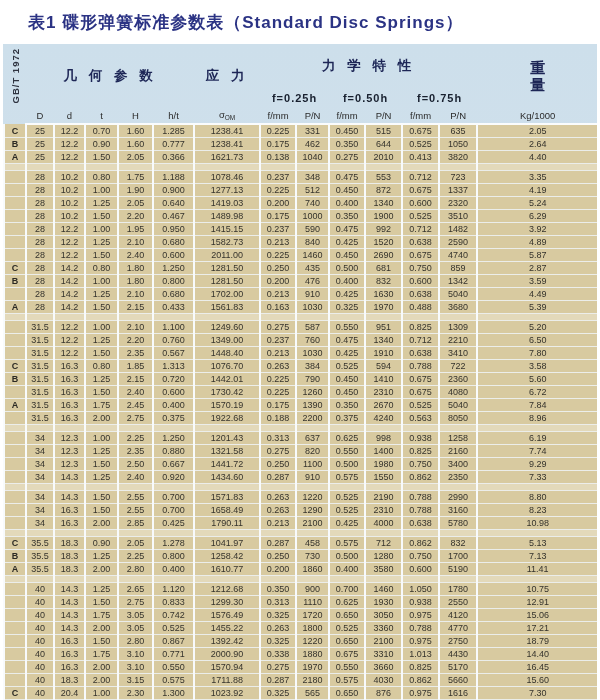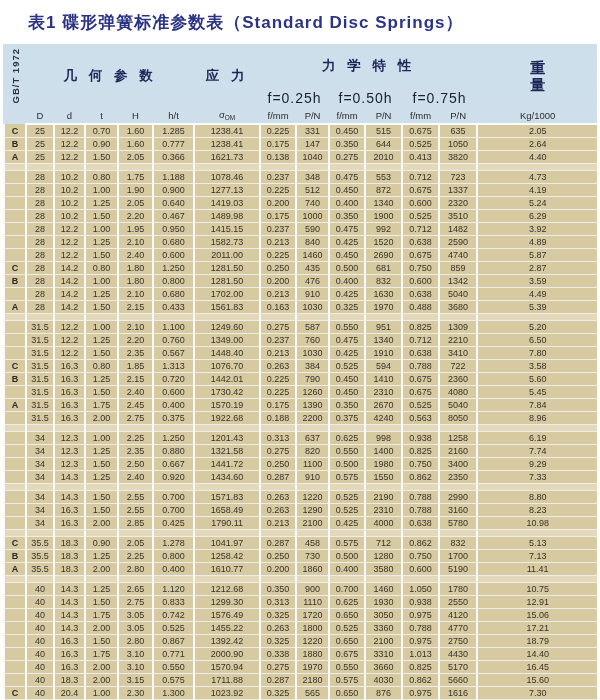--- a/index.html
+++ b/index.html
@@ -22,21 +22,21 @@
     border-collapse:collapse;table-layout:fixed;width:594px;
   }
   col.c-lbl{width:22px;}  col.c-D{width:28px;}  col.c-d{width:31px;}
   col.c-t{width:33px;}    col.c-H{width:35px;}  col.c-ht{width:41px;}
   col.c-sg{width:66px;}   col.c-f1{width:36px;} col.c-p1{width:33px;}
   col.c-f2{width:36px;}   col.c-p2{width:37px;} col.c-f3{width:37px;}
   col.c-p3{width:38px;}   col.c-kg{width:121px;}
   th{font-weight:bold;padding:0;vertical-align:middle;text-align:center;color:#1d2656;}
   .hdr-big{font-size:13.5px;letter-spacing:4px;}
   .hdr-row1 th{height:44px;}
-  .hdr-row2 th{height:19px;font-size:14px;letter-spacing:1px;color:#18202f;font-weight:normal;}
+  .hdr-row2 th{height:19px;font-size:11px;letter-spacing:1px;color:#18202f;font-weight:bold;}
   .hdr-row3 th{
     height:16px;font-size:9.5px;color:#2b2b2b;font-weight:normal;
     border-bottom:2px solid rgba(255,255,255,.9);
   }
   .gbt-cell{vertical-align:top;}
   .gbt{
     writing-mode:vertical-rl;transform:rotate(180deg);
     font-size:9.5px;letter-spacing:1px;color:#2e3340;font-weight:bold;
     margin:4px auto 0 auto;
   }
@@ -134,21 +134,21 @@
           </tr>
           <tr class="data-row" data-name="table-row">
             <td data-name="row-series-label">B</td>
             <td data-name="cell-D">25</td>
             <td data-name="cell-d">12.2</td>
             <td data-name="cell-t">0.90</td>
             <td data-name="cell-H">1.60</td>
             <td data-name="cell-ht">0.777</td>
             <td data-name="cell-sigma">1238.41</td>
             <td data-name="cell-f1">0.175</td>
-            <td data-name="cell-p1">147</td>
+            <td data-name="cell-p1">462</td>
             <td data-name="cell-f2">0.350</td>
             <td data-name="cell-p2">644</td>
             <td data-name="cell-f3">0.525</td>
             <td data-name="cell-p3">1050</td>
             <td data-name="cell-kg">2.64</td>
           </tr>
           <tr class="data-row" data-name="table-row">
             <td data-name="row-series-label">A</td>
             <td data-name="cell-D">25</td>
             <td data-name="cell-d">12.2</td>
@@ -187,21 +187,21 @@
             <td data-name="cell-t">0.80</td>
             <td data-name="cell-H">1.75</td>
             <td data-name="cell-ht">1.188</td>
             <td data-name="cell-sigma">1078.46</td>
             <td data-name="cell-f1">0.237</td>
             <td data-name="cell-p1">348</td>
             <td data-name="cell-f2">0.475</td>
             <td data-name="cell-p2">553</td>
             <td data-name="cell-f3">0.712</td>
             <td data-name="cell-p3">723</td>
-            <td data-name="cell-kg">4.73</td>
+            <td data-name="cell-kg">3.35</td>
           </tr>
           <tr class="data-row" data-name="table-row">
             <td data-name="row-series-label"></td>
             <td data-name="cell-D">28</td>
             <td data-name="cell-d">10.2</td>
             <td data-name="cell-t">1.00</td>
             <td data-name="cell-H">1.90</td>
             <td data-name="cell-ht">0.900</td>
             <td data-name="cell-sigma">1277.13</td>
             <td data-name="cell-f1">0.225</td>
@@ -459,21 +459,21 @@
             <td data-name="cell-t">1.50</td>
             <td data-name="cell-H">2.40</td>
             <td data-name="cell-ht">0.600</td>
             <td data-name="cell-sigma">1730.42</td>
             <td data-name="cell-f1">0.225</td>
             <td data-name="cell-p1">1260</td>
             <td data-name="cell-f2">0.450</td>
             <td data-name="cell-p2">2310</td>
             <td data-name="cell-f3">0.675</td>
             <td data-name="cell-p3">4080</td>
-            <td data-name="cell-kg">5.45</td>
+            <td data-name="cell-kg">6.72</td>
           </tr>
           <tr class="data-row" data-name="table-row">
             <td data-name="row-series-label">A</td>
             <td data-name="cell-D">31.5</td>
             <td data-name="cell-d">16.3</td>
             <td data-name="cell-t">1.75</td>
             <td data-name="cell-H">2.45</td>
             <td data-name="cell-ht">0.400</td>
             <td data-name="cell-sigma">1570.19</td>
             <td data-name="cell-f1">0.175</td>

